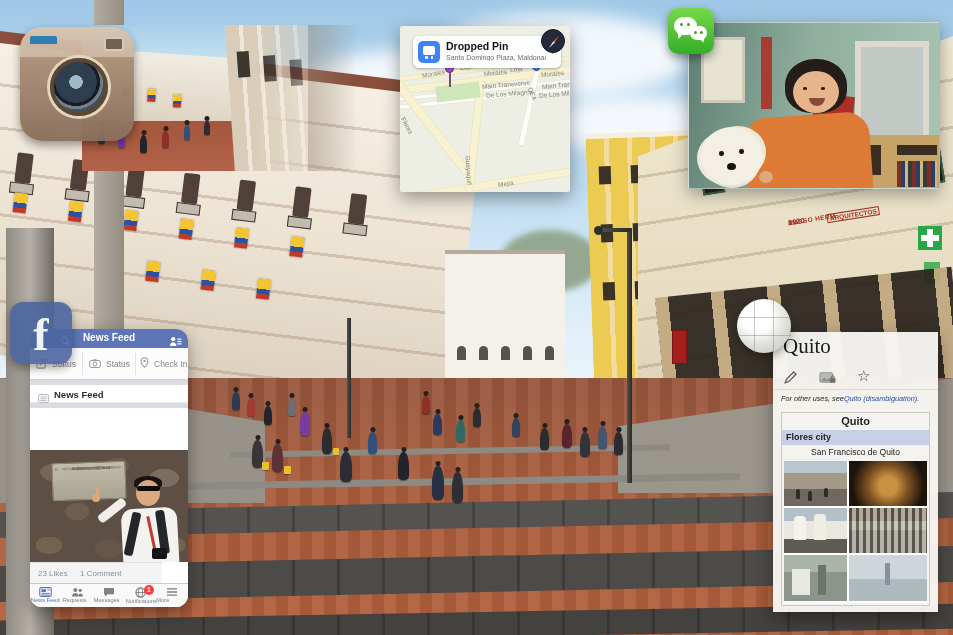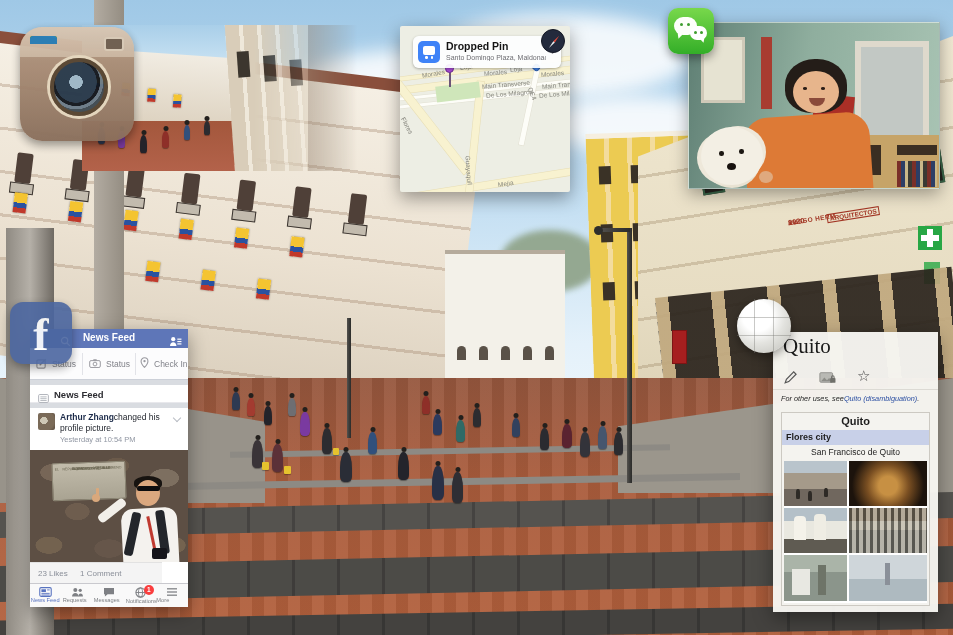--- a/index.html
+++ b/index.html
@@ -155,21 +155,21 @@
   .dog-head{left:12px;top:104px;width:62px;height:58px;border-radius:50%;background:#f3efe4;
             box-shadow:-6px 2px 0 -2px #eee8da, 6px -4px 0 -3px #eee8da, 0 6px 0 -3px #e8e2d2;}
   .dog-eye{width:4.5px;height:4.5px;border-radius:50%;background:#1c1712;}
   .dog-nose{left:26px;top:36px;width:9px;height:7px;border-radius:50%;background:#17120e;}
   .w-hand{left:70px;top:148px;width:14px;height:12px;border-radius:50%;background:#dfa97e;}
 
   
   #fb-icon{left:10px;top:302px;width:62px;height:62px;border-radius:13px;background:#4b66a0;opacity:.9;}
   #fb-icon .f{left:0;top:2px;width:62px;height:60px;color:#fff;font-size:46px;font-weight:bold;
               font-family:"Liberation Serif",serif;text-align:center;line-height:62px;}
-  #fb-panel{left:30px;top:329px;width:158px;height:278px;background:#fff;z-index:4;overflow:hidden;}
+  #fb-panel{left:30px;top:329px;width:158px;height:278px;background:#fff;z-index:4;overflow:hidden;border-radius:12px;}
   .fb-hd{left:0;top:0;width:158px;height:19px;background:#5e76b8;}
   .fb-hd .ttl{left:0;top:3px;width:158px;text-align:center;color:#fff;font-size:10px;font-weight:bold;}
   .fb-comp{left:0;top:19px;width:158px;height:32px;background:#fcfcfd;border-bottom:1px solid #ccd0d8;}
   .fb-cell{top:0;height:32px;color:#82838a;font-size:8.5px;}
   .fb-cell .lb{position:static;display:inline-block;vertical-align:middle;margin-left:3px;}
   .vline{top:5px;width:1px;height:22px;background:#e2e3e8;}
   .fb-gap{left:0;width:158px;height:5px;background:#d9dce1;}
   .fb-sec{left:0;top:56px;width:158px;height:18px;background:#fff;border-bottom:1px solid #e8e8ec;}
   .fb-sec .lb{left:24px;top:4px;font-size:9.5px;font-weight:bold;color:#2d2d32;}
   .fb-post-hd{left:0;top:79px;width:158px;height:42px;background:#fff;}
@@ -536,29 +536,20 @@
         <svg viewBox="0 0 12 10" width="11" height="9">
             <rect x="0.6" y="0.6" width="10.8" height="8.8" rx="1.2" fill="none" stroke="#b0b3ba" stroke-width="1.1"></rect>
             <line x1="2.5" y1="3.2" x2="9.5" y2="3.2" stroke="#b0b3ba"></line>
             <line x1="2.5" y1="5.2" x2="9.5" y2="5.2" stroke="#b0b3ba"></line>
             <line x1="2.5" y1="7.2" x2="9.5" y2="7.2" stroke="#b0b3ba"></line>
           </svg>
       </span>
       <i class="lb">News Feed</i>
     </div>
     <i class="fb-gap" style="top:74px"></i>
-    <div class="fb-post-hd">
-      <i class="avatar"></i>
-      <div class="pname">
-        <b>Arthur Zhang</b><span style="position:static"> changed his</span><br>
-        <span style="position:static">profile picture.</span>
-      </div>
-      <i class="ptime">Yesterday at 10:54 PM</i>
-      <i class="caret"></i>
-    </div>
     <div class="fb-photo">
       <div class="plaque">
         <i>AQUI CAYO ASESINADO</i>
         <i>EL PRESIDENTE DE LA</i>
         <i>REPUBLICA</i>
         <i>GABRIEL GARCIA MORENO</i>
         <i>EL</i>
         <i>6 DE AGOSTO DE 1875</i>
       </div>
       <i class="man-torso"></i>

